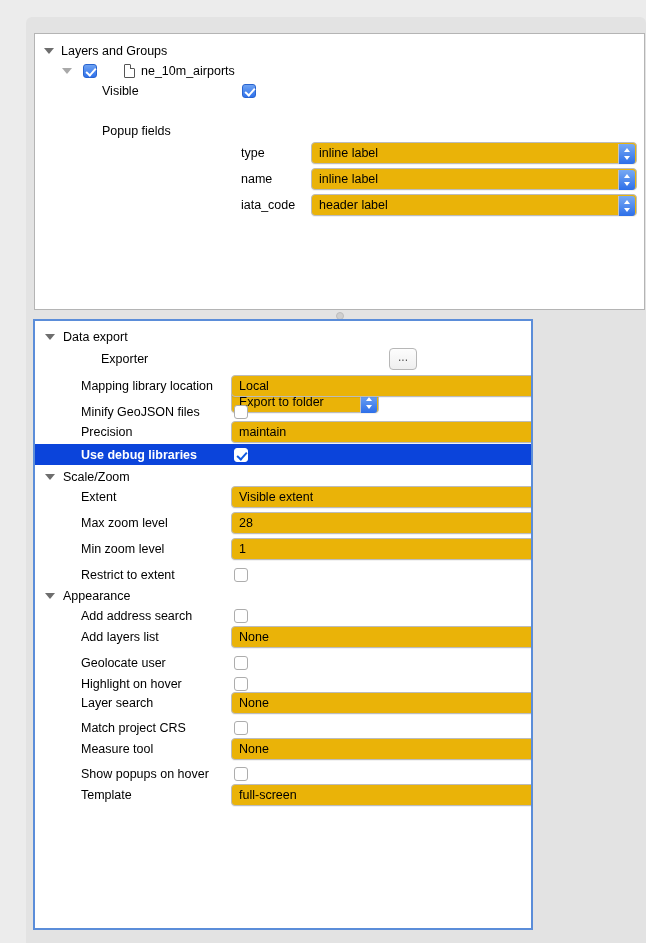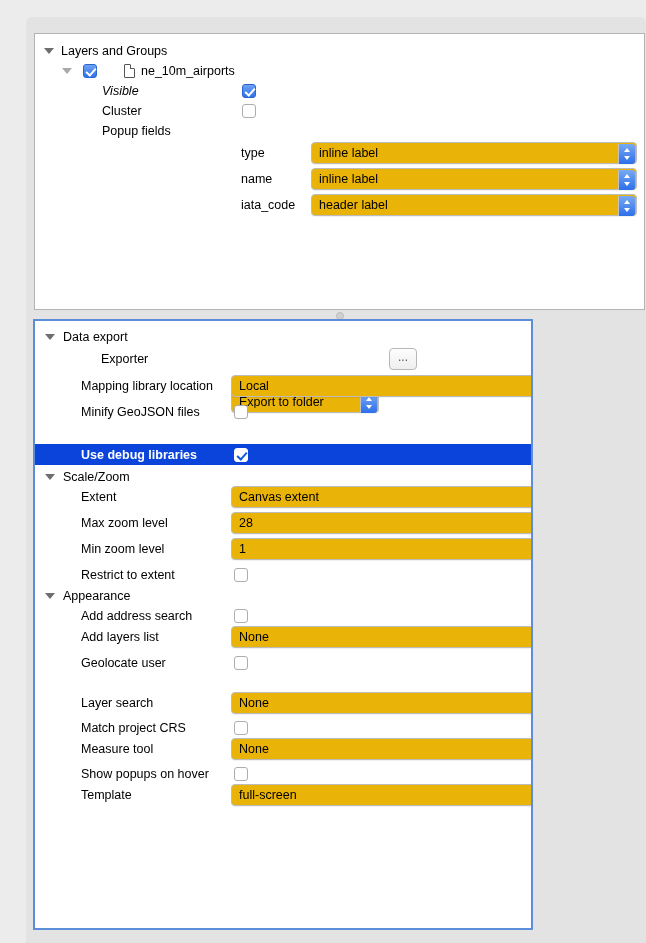--- a/index.html
+++ b/index.html
@@ -241,28 +241,24 @@
     </div>
 
     <div class="row" style="top:26px;">
       <span class="tri light" style="left:27px;"></span>
       <span class="cb checked" style="left:48px;"></span>
       <span class="doc-icon" style="left:89px;"></span>
       <span class="row-label" style="left:106px;">ne_10m_airports</span>
     </div>
 
     <div class="row" style="top:46px;">
-      <span class="row-label" style="left:67px;font-style:italic;">Visible</span>
+      <span class="row-label" style="left:67px;">Visible</span>
       <span class="cb checked" style="left:207px;"></span>
     </div>
 
-    <div class="row" style="top:66px;">
-      <span class="row-label" style="left:67px;">Cluster</span>
-      <span class="cb" style="left:207px;"></span>
-    </div>
 
     <div class="row" style="top:86px;">
       <span class="row-label" style="left:67px;">Popup fields</span>
     </div>
 
     <div class="row" style="top:108px;">
       <span class="row-label" style="left:206px;">type</span>
       <span class="combo" style="left:276px; width:326px;">
         <span class="combo-text">inline label</span>
         <span class="stepper"></span>
@@ -312,35 +308,42 @@
         <span class="combo-text">Local</span>
         <span class="stepper"></span>
       </span>
     </div>
 
     <div class="row" style="top:80px;">
       <span class="row-label" style="left:46px;">Minify GeoJSON files</span>
       <span class="cb" style="left:199px;"></span>
     </div>
 
+    <div class="row" style="top:100px;">
+      <span class="row-label" style="left:46px;">Precision</span>
+      <span class="combo" style="left:196px; width:410px;">
+        <span class="combo-text">maintain</span>
+        <span class="stepper"></span>
+      </span>
+    </div>
 
     <div class="row selected" style="top:123px;">
       <span class="row-label" style="left:46px;">Use debug libraries</span>
       <span class="cb white-check" style="left:199px;"></span>
     </div>
 
     <div class="row" style="top:145px;">
       <span class="tri" style="left:10px;"></span>
       <span class="row-label" style="left:28px;">Scale/Zoom</span>
     </div>
 
     <div class="row" style="top:165px;">
       <span class="row-label" style="left:46px;">Extent</span>
       <span class="combo" style="left:196px; width:410px;">
-        <span class="combo-text">Canvas extent</span>
+        <span class="combo-text">Visible extent</span>
         <span class="stepper"></span>
       </span>
     </div>
 
     <div class="row" style="top:191px;">
       <span class="row-label" style="left:46px;">Max zoom level</span>
       <span class="combo" style="left:196px; width:410px;">
         <span class="combo-text">28</span>
         <span class="stepper"></span>
       </span>
@@ -375,20 +378,24 @@
         <span class="combo-text">None</span>
         <span class="stepper"></span>
       </span>
     </div>
 
     <div class="row" style="top:331px;">
       <span class="row-label" style="left:46px;">Geolocate user</span>
       <span class="cb" style="left:199px;"></span>
     </div>
 
+    <div class="row" style="top:352px;">
+      <span class="row-label" style="left:46px;">Highlight on hover</span>
+      <span class="cb" style="left:199px;"></span>
+    </div>
 
     <div class="row" style="top:371px;">
       <span class="row-label" style="left:46px;">Layer search</span>
       <span class="combo" style="left:196px; width:410px;">
         <span class="combo-text">None</span>
         <span class="stepper"></span>
       </span>
     </div>
 
     <div class="row" style="top:396px;">

